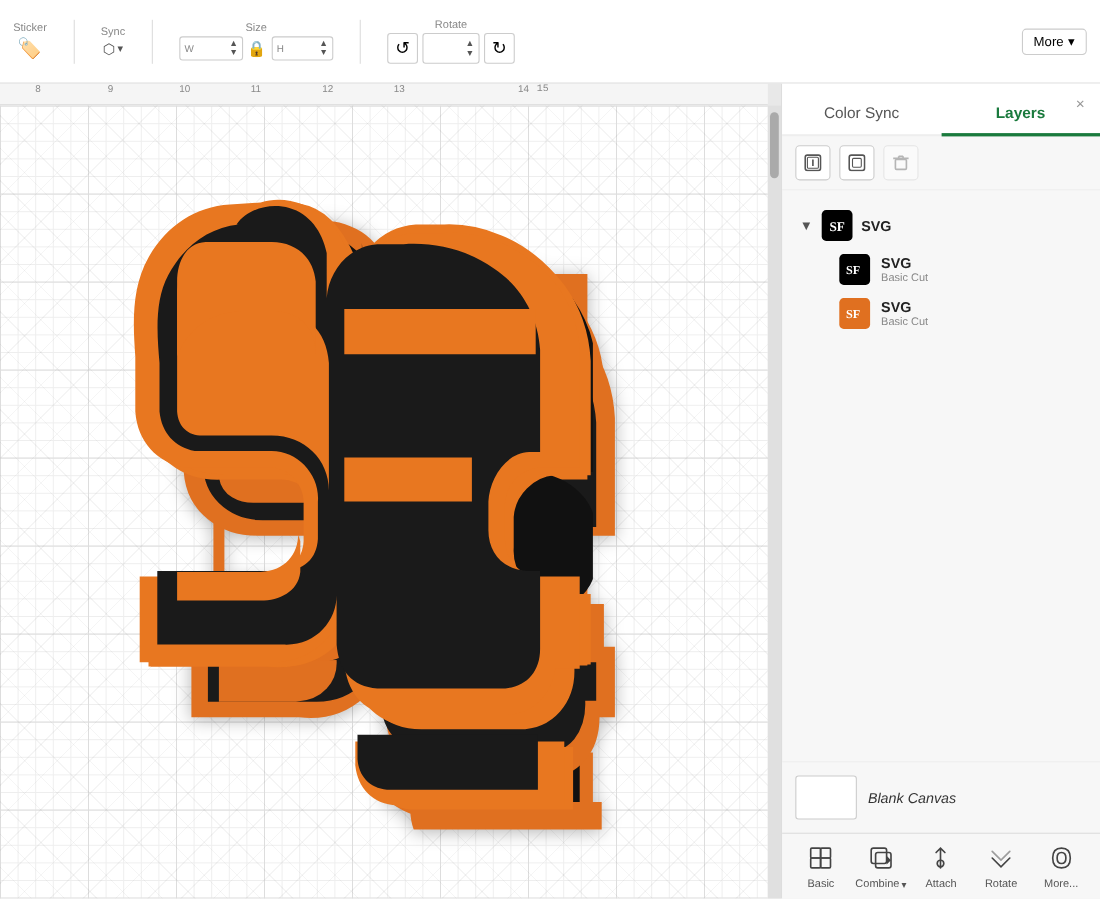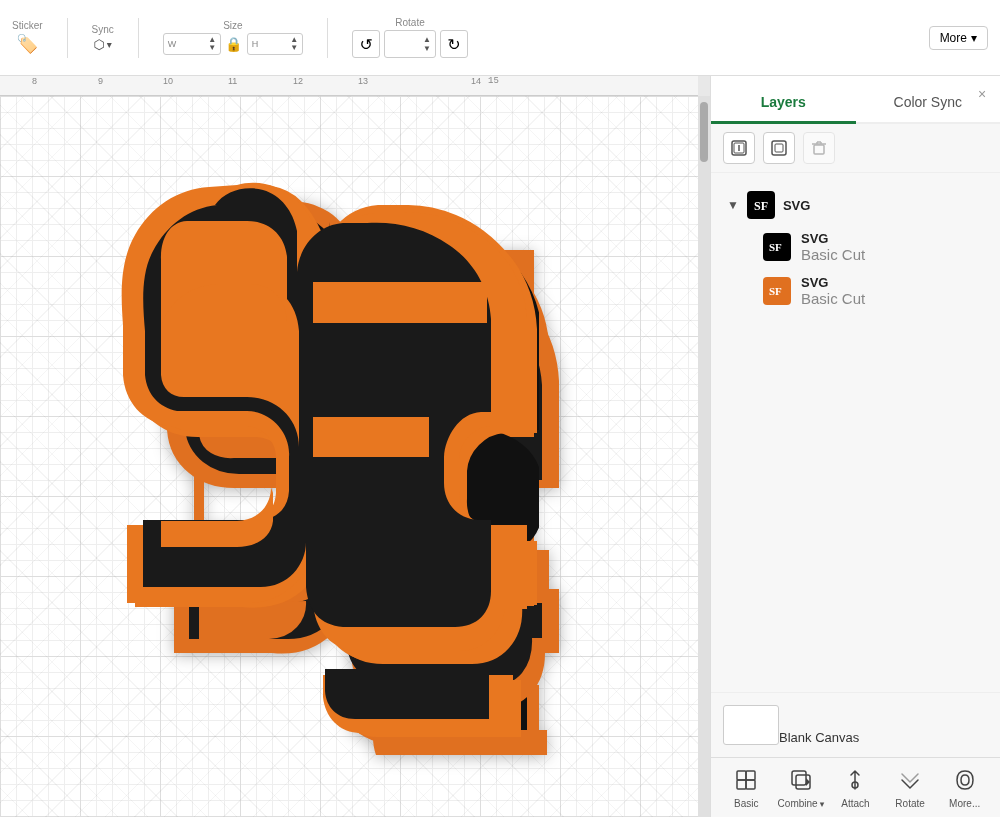--- a/index.html
+++ b/index.html
@@ -323,34 +323,36 @@
     .layer-item-info {
       display: flex;
       flex-direction: column;
     }
     .layer-item-name {
       font-size: 13px;
       font-weight: 600;
       color: #222;
     }
     .layer-item-type {
-      font-size: 15px;
+      font-size: 10px;
       color: #888;
     }
 
     
     .blank-canvas-section {
       padding: 12px;
       background: #f7f7f7;
       border-top: 1px solid #eee;
     }
     .blank-canvas-item {
       display: flex;
-      align-items: flex-end;
+      align-items: center;
+      gap: 10px;
       cursor: pointer;
+      font-style: italic;
     }
     .blank-canvas-preview {
       width: 56px;
       height: 40px;
       border: 1px solid #ccc;
       background: #fff;
       border-radius: 3px;
       flex-shrink: 0;
     }
     .blank-canvas-label {
@@ -770,25 +772,25 @@
     </div>
 
     <div class="scrollbar-v">
       <div class="scrollbar-thumb"></div>
     </div>
   </div>
 
   <div class="right-panel">
 
     <div class="panel-tabs">
+      <div class="panel-tab">
+        <span>Color Sync</span>
+      </div>
       <div class="panel-tab active">
         <span>Layers</span>
-      </div>
-      <div class="panel-tab">
-        <span>Color Sync</span>
       </div>
       <div class="close-btn">×</div>
     </div>
 
     <div class="panel-toolbar">
       <button class="panel-icon-btn" title="Add">
         <svg width="16" height="16" viewBox="0 0 16 16">
           <rect x="1" y="1" width="14" height="14" rx="2" fill="none" stroke="#555" stroke-width="1.5"></rect>
           <rect x="3" y="3" width="10" height="10" rx="1" fill="none" stroke="#555" stroke-width="1"></rect>
           <line x1="8" y1="5" x2="8" y2="11" stroke="#555" stroke-width="1.5"></line>

